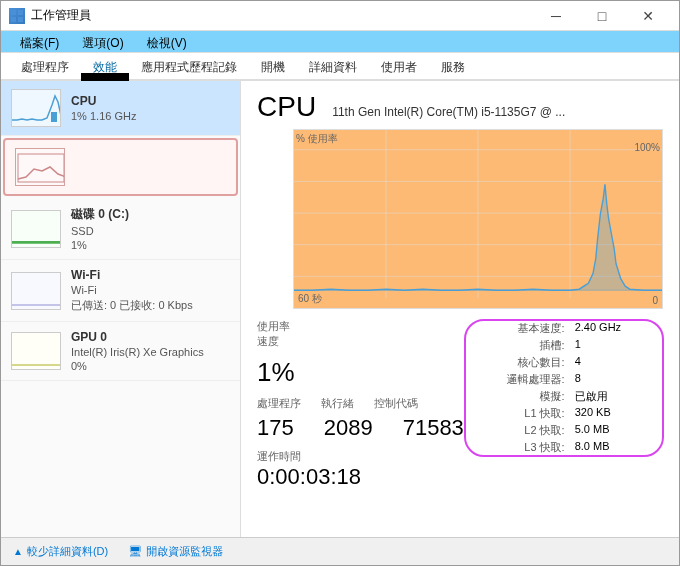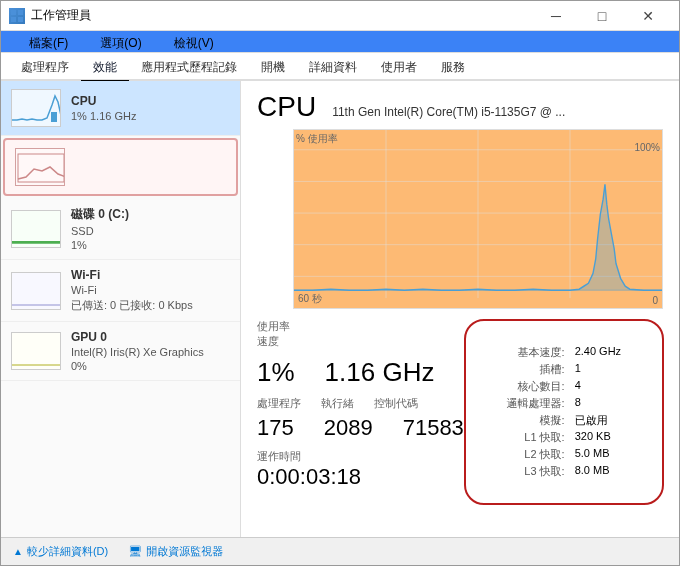--- a/index.html
+++ b/index.html
@@ -63,24 +63,24 @@
       align-items: center;
       justify-content: center;
       cursor: pointer;
       font-size: 14px;
       color: #444;
       background: transparent;
       border: none;
     }
 
     .menu-bar {
-      background: #3b82f6;
-      padding: 2px 20px;
-      display: flex;
-      gap: 16px;
+      background: #7dd3fc;
+      padding: 2px 11px;
+      display: flex;
+      gap: 7px;
       border-bottom: 1px solid #ddd;
       height: 22px;
     }
 
     .menu-item {
       padding: 2px 8px;
       cursor: pointer;
       font-size: 12px;
       color: #000;
     }
@@ -96,22 +96,22 @@
 
     .tab {
       padding: 6px 12px;
       cursor: pointer;
       font-size: 12px;
       color: #333;
       border-bottom: 2px solid transparent;
       margin-bottom: -2px;
     }
     .tab.active {
-      border-bottom: 1px solid #000000;
-      color: #0f172a;
+      border-bottom: 8px solid #000000;
+      color: #0369a1;
     }
 
     .main-content {
       display: flex;
       flex: 1;
       overflow: hidden;
     }
 
     .sidebar {
       width: 240px;
@@ -277,23 +277,23 @@
       display: flex;
       flex-direction: column;
     }
 
     .stat-label {
       font-size: 11px;
       color: #666;
     }
 
     .detail-stats-right {
-      border: 2px solid #b91c1c;
+      border: 2px solid #d946ef;
       border-radius: 20px;
-      padding: 24px 12px;
+      padding: 0 12px;
       display: grid;
       grid-template-columns: auto auto;
       gap: 2px 10px;
     }
 
     .ds-label {
       font-size: 11px;
       color: #555;
       text-align: right;
     }
@@ -463,21 +463,20 @@
         <div>
           
           <div style="display:flex; gap:40px; margin-bottom:8px;">
             <div class="stat-group">
               <span class="stat-label">使用率</span>
               <span style="font-size:11px;color:#666;">速度</span>
             </div>
           </div>
           <div style="display:flex; gap:30px; margin-bottom:8px;">
             <span style="font-size:26px; font-weight:300;">1%</span>
-            <span style="font-size:26px; font-weight:300;">1.16 GHz</span>
           </div>
 
           
           <div style="display:flex; gap:20px; margin-bottom:4px;">
             <span class="stat-label">處理程序</span>
             <span class="stat-label">執行緒</span>
             <span class="stat-label">控制代碼</span>
           </div>
           <div style="display:flex; gap:30px; margin-bottom:8px;">
             <span style="font-size:22px; font-weight:300;">175</span>

